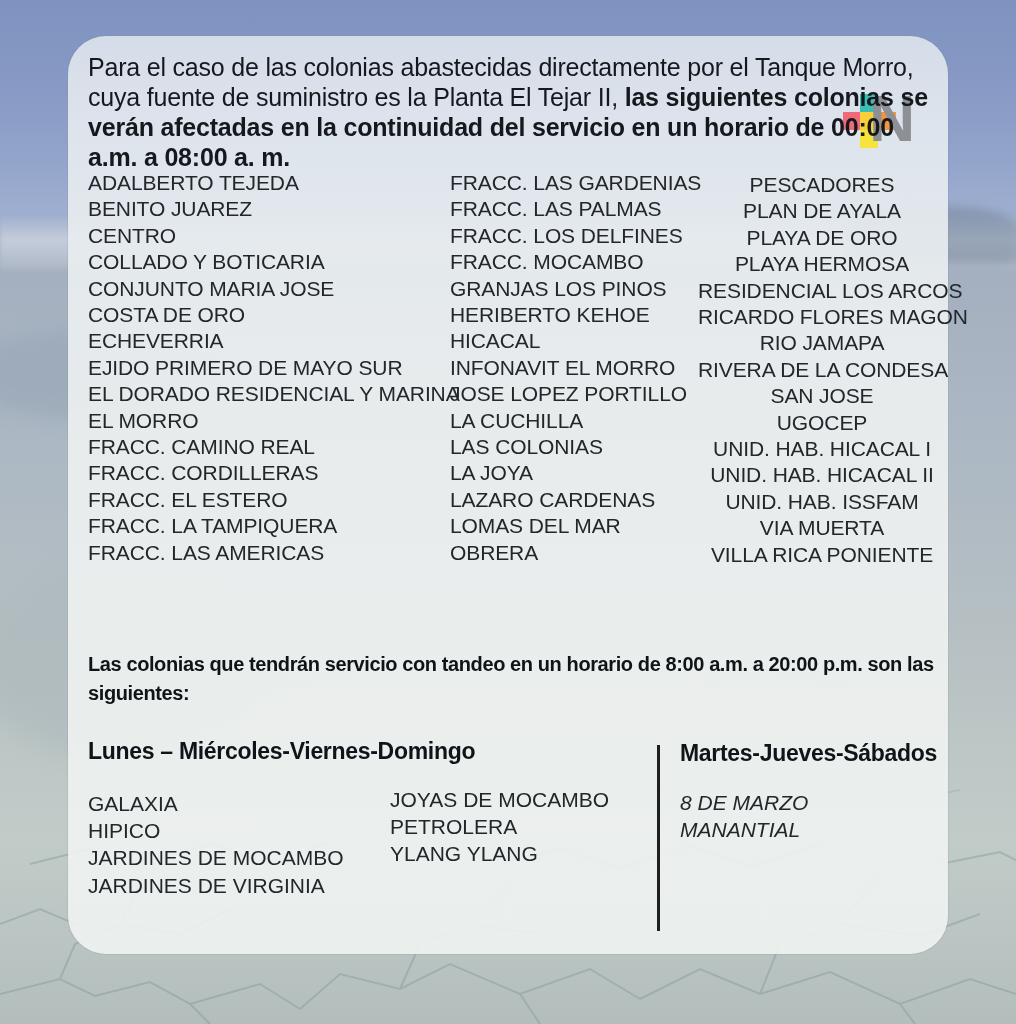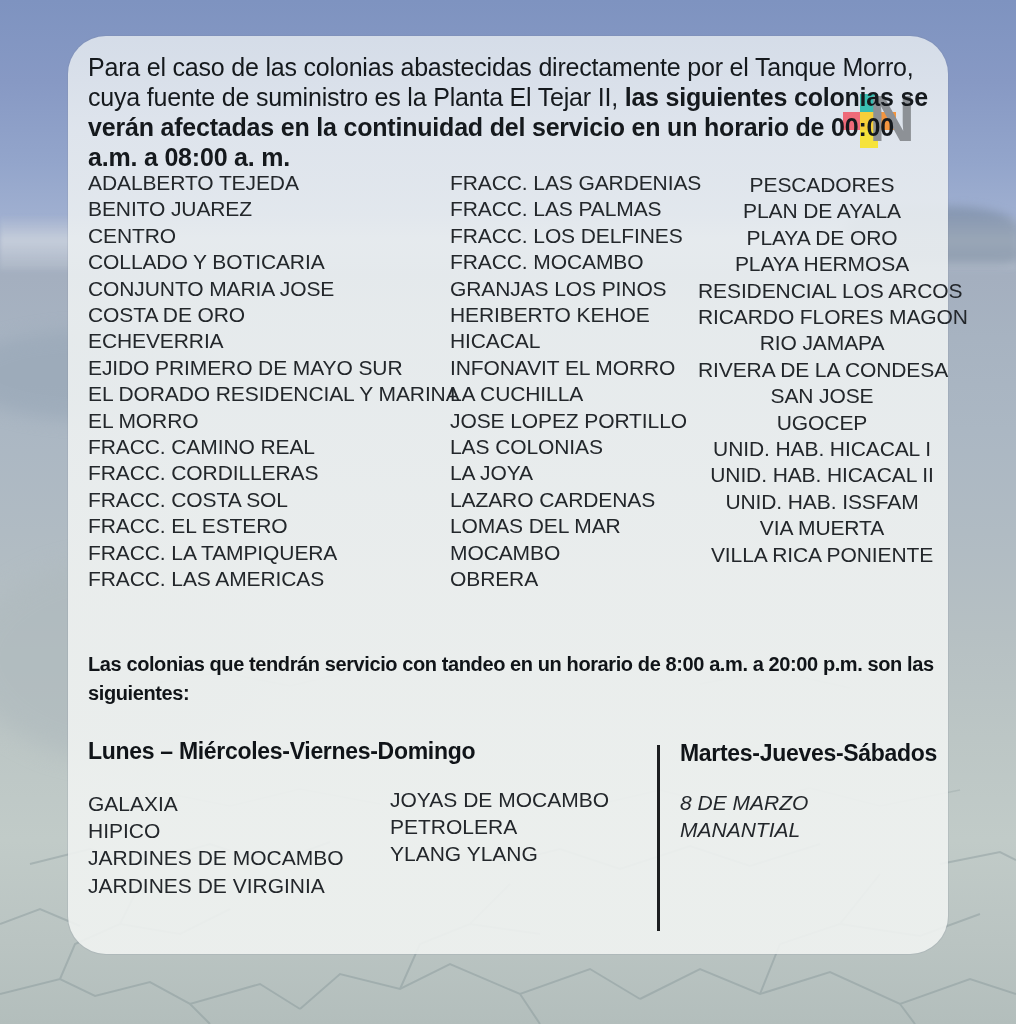--- a/index.html
+++ b/index.html
@@ -117,41 +117,39 @@
       <div>CENTRO</div>
       <div>COLLADO Y BOTICARIA</div>
       <div>CONJUNTO MARIA JOSE</div>
       <div>COSTA DE ORO</div>
       <div>ECHEVERRIA</div>
       <div>EJIDO PRIMERO DE MAYO SUR</div>
       <div>EL DORADO RESIDENCIAL Y MARINA</div>
       <div>EL MORRO</div>
       <div>FRACC. CAMINO REAL</div>
       <div>FRACC. CORDILLERAS</div>
-      <div>FRACC. COSTA SOL</div>
       <div>FRACC. EL ESTERO</div>
       <div>FRACC. LA TAMPIQUERA</div>
       <div>FRACC. LAS AMERICAS</div>
     </div>
   <div class="col col-2">
       <div>FRACC. LAS GARDENIAS</div>
       <div>FRACC. LAS PALMAS</div>
       <div>FRACC. LOS DELFINES</div>
       <div>FRACC. MOCAMBO</div>
       <div>GRANJAS LOS PINOS</div>
       <div>HERIBERTO KEHOE</div>
       <div>HICACAL</div>
       <div>INFONAVIT EL MORRO</div>
+      <div>JOSE LOPEZ PORTILLO</div>
       <div>LA CUCHILLA</div>
-      <div>JOSE LOPEZ PORTILLO</div>
       <div>LAS COLONIAS</div>
       <div>LA JOYA</div>
       <div>LAZARO CARDENAS</div>
       <div>LOMAS DEL MAR</div>
-      <div>MOCAMBO</div>
       <div>OBRERA</div>
     </div>
   <div class="col col-3">
       <div>PESCADORES</div>
       <div>PLAN DE AYALA</div>
       <div>PLAYA DE ORO</div>
       <div>PLAYA HERMOSA</div>
       <div>RESIDENCIAL LOS ARCOS</div>
       <div>RICARDO FLORES MAGON</div>
       <div>RIO JAMAPA</div>

